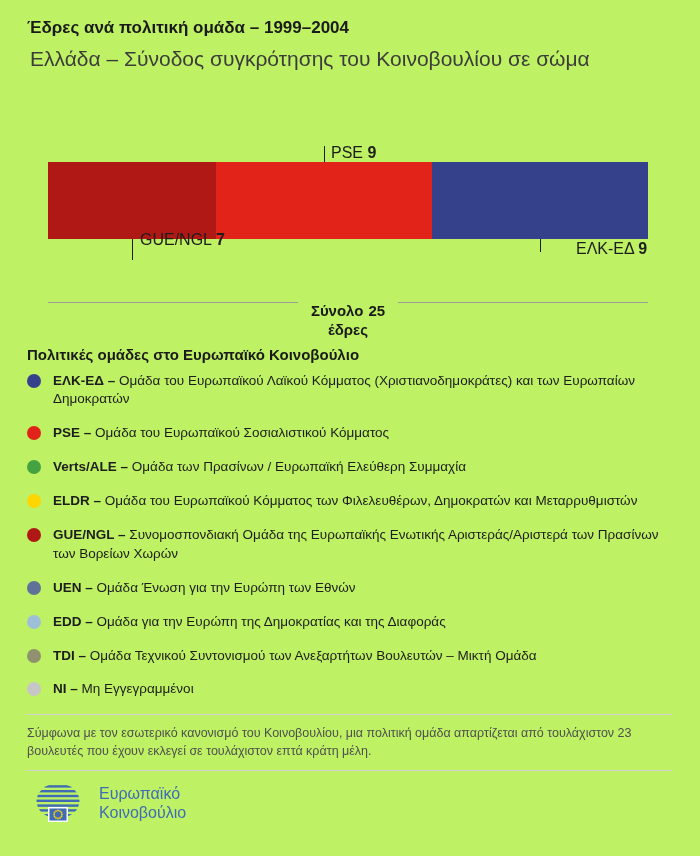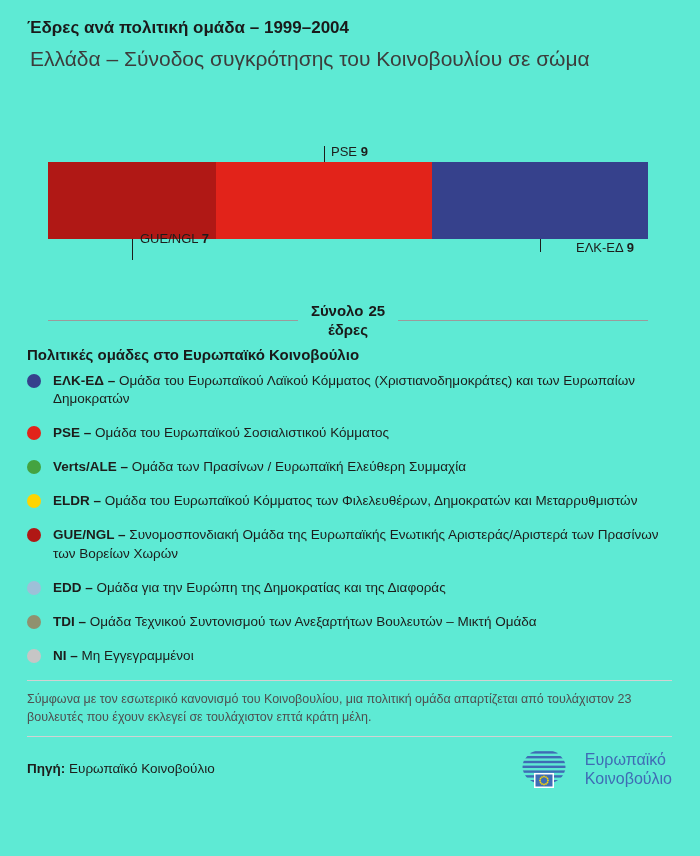--- a/index.html
+++ b/index.html
@@ -1,40 +1,40 @@
 <!DOCTYPE html>
 <html><head>
 <meta charset="utf-8">
 <style>
   * { margin:0; padding:0; box-sizing:border-box; }
   html,body { background:#ffffff; }
   .page {
-    width:700px; height:856px; background:#5eead4; overflow:hidden;
+    width:700px; height:856px; background:#bef264; overflow:hidden;
     font-family:"Liberation Sans", sans-serif; color:#1d1d1b;
     padding:18px 28px 0 27px; position:relative;
   }
   .title { font-size:17px; font-weight:700; color:#1a1a1a; }
   .subtitle { font-size:21px; font-weight:400; color:#3c3c3b; margin-top:9px; margin-left:3px; }
 
   
   .chart { position:relative; margin-left:21px; margin-top:73px; width:600px; height:120px; }
   .bar { position:absolute; top:18px; left:0; width:600px; height:77px; display:flex; }
   .seg { flex-basis:0; height:100%; }
   .tick { position:absolute; width:1px; background:#1d1d1b; }
   .tick-pse { left:276px; top:2px;  height:16px; }
   .tick-gue { left:84px;  top:95px; height:21px; }
   .tick-epp { left:492px; top:95px; height:13px; }
-  .bar-label { position:absolute; font-size:13px; color:#1d1d1b; white-space:nowrap; }
+  .bar-label { position:absolute; font-size:16px; color:#1d1d1b; white-space:nowrap; }
   .bar-label b { font-weight:700; }
   .lab-pse { left:283px; top:0; }
   .lab-gue { left:92px;  top:87px; }
   .lab-epp { left:528px; top:96px; }
 
   
-  .total { margin:38px 0 0 21px; width:600px; display:flex; align-items:center; gap:13px; }
+  .total { margin:38px 0 0 21px; width:600px; display:flex; align-items:flex-start; gap:13px; }
   .total .line { flex:1; height:1px; background:#9b9b9b; }
   .total .ttext { text-align:center; font-size:15px; font-weight:700; line-height:1.25; color:#1a1a1a; }
   .total .num { margin-left:5px; }
 
   
   .legend-heading { font-size:15px; font-weight:700; margin-top:6px; color:#1a1a1a; }
   .legend { margin-top:9px; }
   .lrow { display:flex; margin-bottom:15px; }
   .dot { width:14px; height:14px; border-radius:50%; flex:0 0 14px; margin-top:2px; }
   .ltext { margin-left:12px; font-size:13.5px; line-height:1.4; flex:1; }
@@ -117,20 +117,24 @@
     <div class="lrow">
       <span class="dot" style="background: rgb(255, 213, 0);"></span>
       <p class="ltext"><b>ELDR –</b> <span>Ομάδα του Ευρωπαϊκού Κόμματος των Φιλελευθέρων, Δημοκρατών και Μεταρρυθμιστών</span></p>
     </div>
 
     <div class="lrow">
       <span class="dot" style="background: rgb(176, 24, 21);"></span>
       <p class="ltext"><b>GUE/NGL –</b> <span>Συνομοσπονδιακή Ομάδα της Ευρωπαϊκής Ενωτικής Αριστεράς/Αριστερά των Πρασίνων των Βορείων Χωρών</span></p>
     </div>
 
+    <div class="lrow">
+      <span class="dot" style="background: rgb(95, 114, 152);"></span>
+      <p class="ltext"><b>UEN –</b> <span>Ομάδα Ένωση για την Ευρώπη των Εθνών</span></p>
+    </div>
 
     <div class="lrow">
       <span class="dot" style="background: rgb(157, 192, 216);"></span>
       <p class="ltext"><b>EDD –</b> <span>Ομάδα για την Ευρώπη της Δημοκρατίας και της Διαφοράς</span></p>
     </div>
 
     <div class="lrow">
       <span class="dot" style="background: rgb(144, 145, 111);"></span>
       <p class="ltext"><b>TDI –</b> <span>Ομάδα Τεχνικού Συντονισμού των Ανεξαρτήτων Βουλευτών – Μικτή Ομάδα</span></p>
     </div>
@@ -140,24 +144,20 @@
       <p class="ltext"><b>NI –</b> <span>Μη Εγγεγραμμένοι</span></p>
     </div>
 
   </div>
 
   <div class="divider"></div>
   <p class="footnote">Σύμφωνα με τον εσωτερικό κανονισμό του Κοινοβουλίου, μια πολιτική ομάδα απαρτίζεται από τουλάχιστον 23 βουλευτές που έχουν εκλεγεί σε τουλάχιστον επτά κράτη μέλη.</p>
   <div class="divider2"></div>
 
   <div class="footer">
-    <p class="source">
-      <b>Πηγή:</b>
-      <span>Ευρωπαϊκό Κοινοβούλιο</span>
-    </p>
 
     <div class="logo-group">
       <svg width="62" height="44" viewBox="0 0 62 44" aria-hidden="true">
         <defs>
           <clipPath id="globeClip">
               <ellipse cx="31" cy="20" rx="21.5" ry="17.5"></ellipse>
             </clipPath>
         </defs>
         <g clip-path="url(#globeClip)">
           <rect x="4" y="4.2" width="54" height="2.4" fill="#3f6cb5"></rect>

